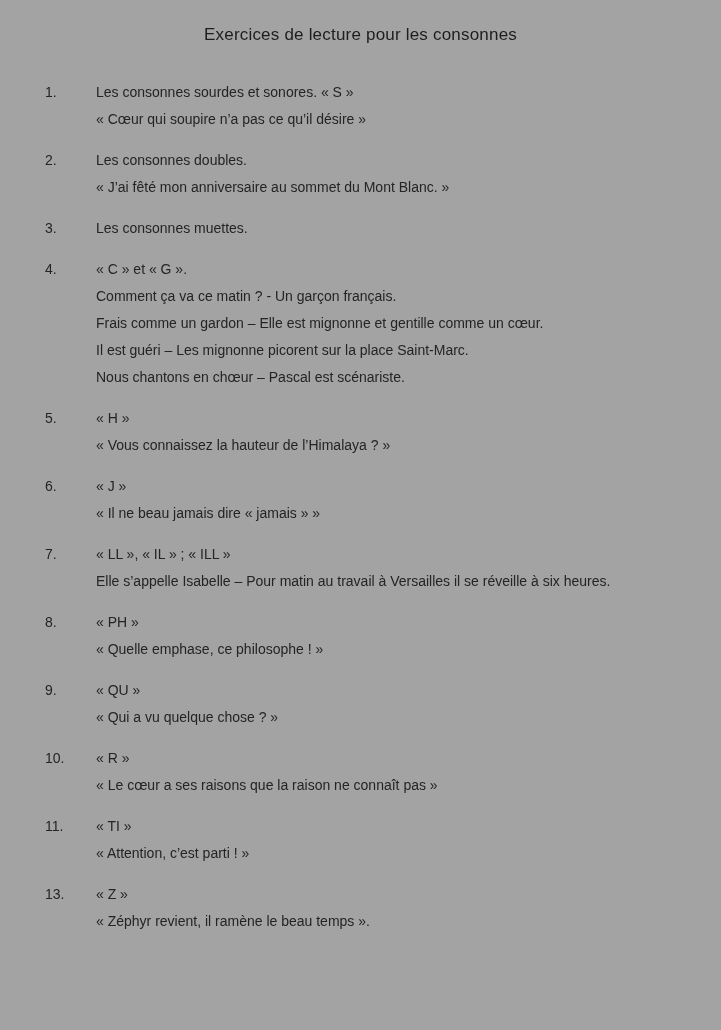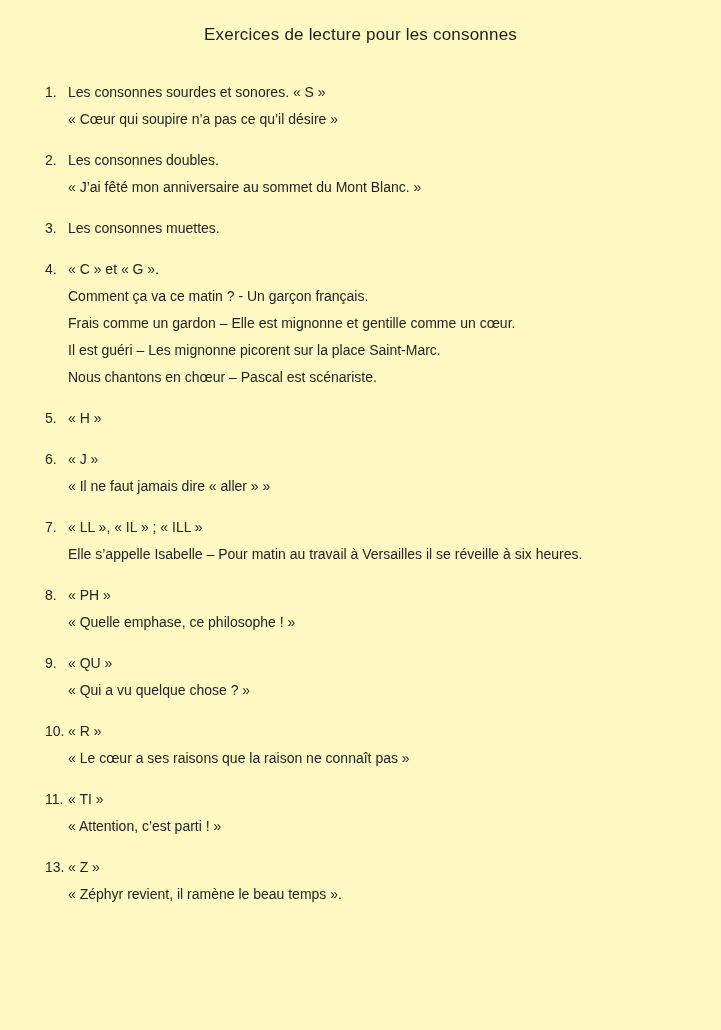--- a/index.html
+++ b/index.html
@@ -9,21 +9,21 @@
     width: 721px;
     height: 1030px;
     overflow: hidden;
     font-family: "Liberation Sans", sans-serif;
     color: #222222;
     -webkit-font-smoothing: antialiased;
   }
   .page {
     width: 721px;
     height: 1030px;
-    background: #fef9c3;
+    background: #a3a3a3;
     box-sizing: border-box;
   }
   .doc-title {
     margin: 0;
     padding-top: 26px;
     text-align: center;
     font-size: 17px;
     font-weight: 400;
     line-height: 18px;
     letter-spacing: 0.2px;
@@ -48,20 +48,21 @@
     flex-shrink: 0;
     width: 23px;
     white-space: nowrap;
   }
   .content {
     flex: 1 1 auto;
     min-width: 0;
   }
   .content div {
     white-space: nowrap;
+    margin-left: 28px;
   }
 </style>
 </head>
 <body>
 
 <div class="page">
 
   <h1 class="doc-title">Exercices de lecture pour les consonnes</h1>
 
   <ol class="exercise-list">
@@ -97,28 +98,29 @@
         <div>Frais comme un gardon – Elle est mignonne et gentille comme un cœur.</div>
         <div>Il est guéri – Les mignonne picorent sur la place Saint-Marc.</div>
         <div>Nous chantons en chœur – Pascal est scénariste.</div>
       </div>
     </li>
 
     <li class="item">
       <span class="num">5.</span>
       <div class="content">
         <div>« H »</div>
+        <div>« Vous connaissez la hauteur de l’Himalaya ? »</div>
       </div>
     </li>
 
     <li class="item">
       <span class="num">6.</span>
       <div class="content">
         <div>« J »</div>
-        <div>« Il ne faut jamais dire « aller » »</div>
+        <div>« Il ne beau jamais dire « jamais » »</div>
       </div>
     </li>
 
     <li class="item">
       <span class="num">7.</span>
       <div class="content">
         <div>« LL », « IL » ; « ILL »</div>
         <div>Elle s’appelle Isabelle – Pour matin au travail à Versailles il se réveille à six heures.</div>
       </div>
     </li>

